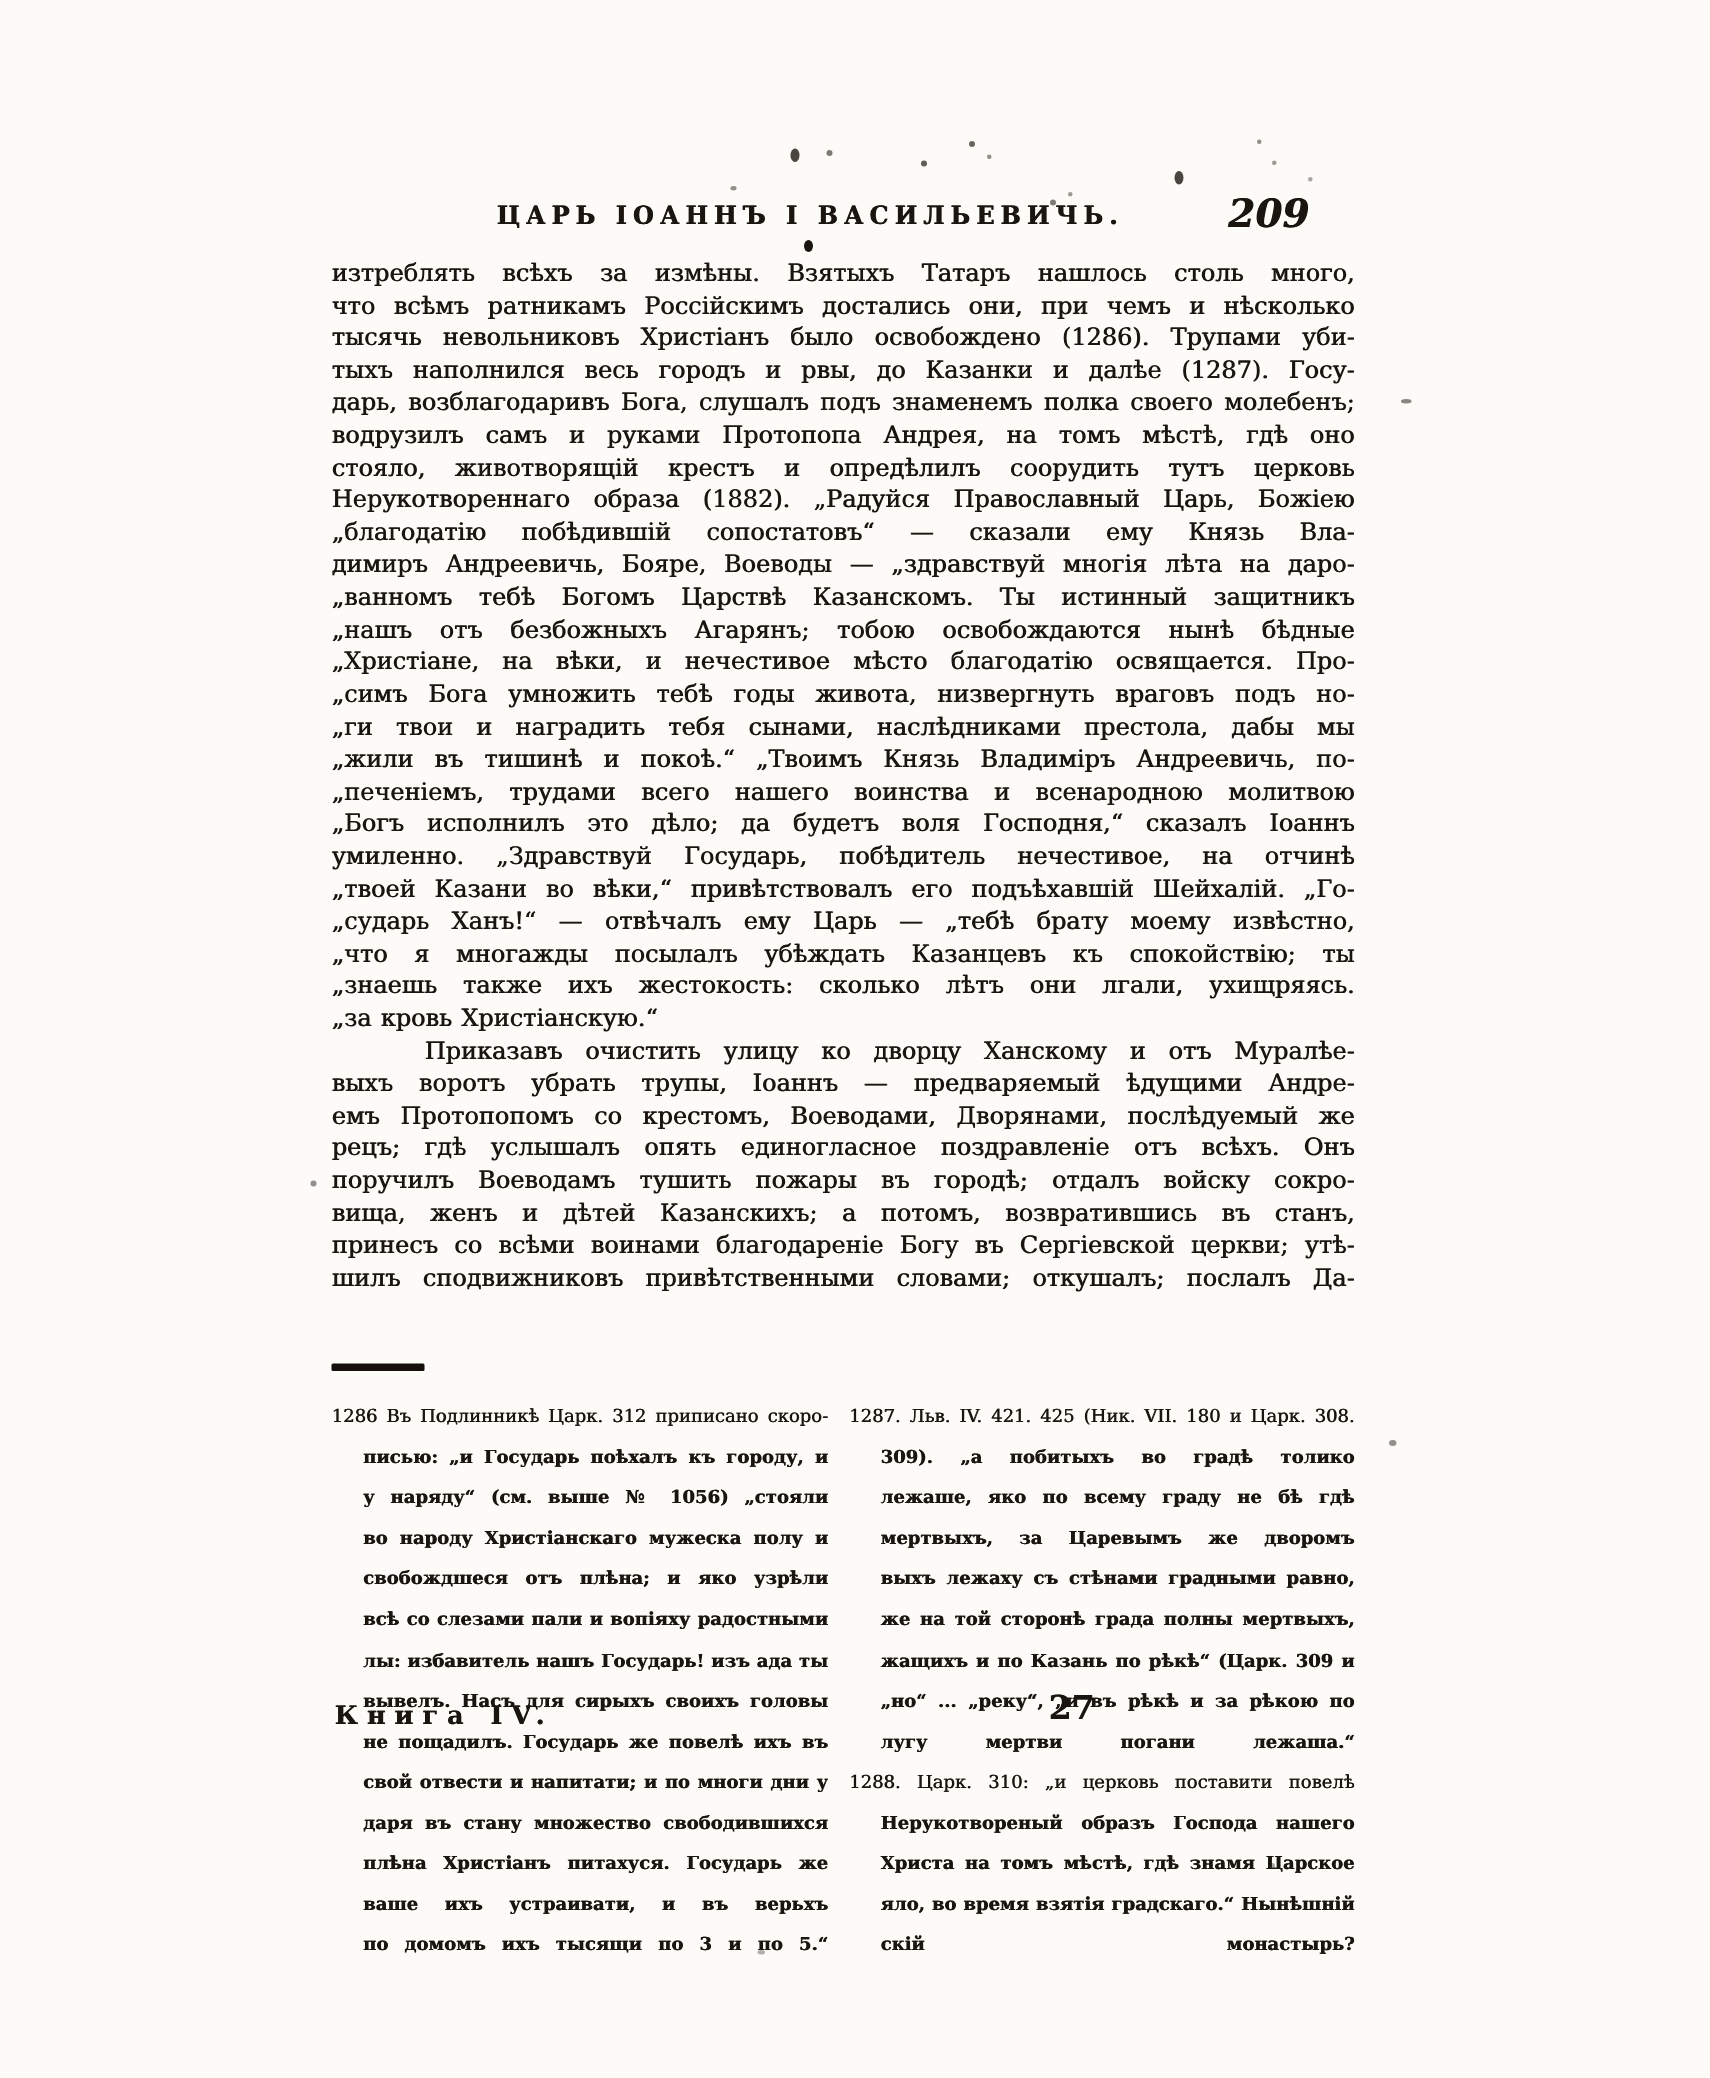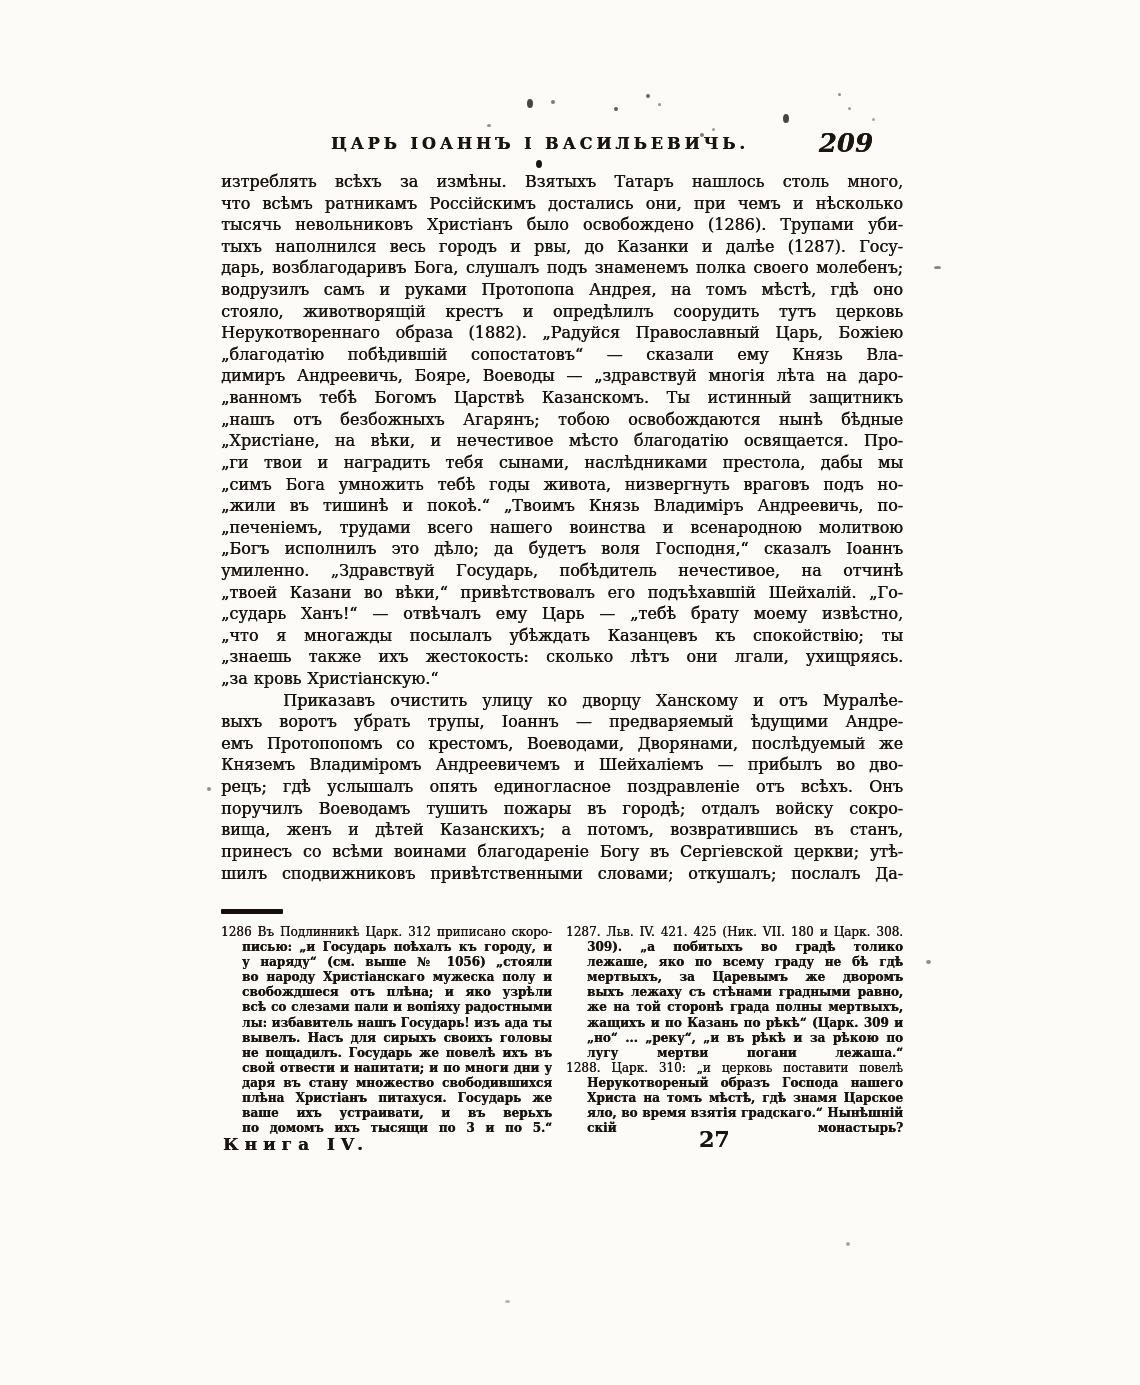--- a/index.html
+++ b/index.html
@@ -59,20 +59,21 @@
   
   .footnotes{position:absolute;top:793px;left:0;width:682px;display:flex;}
   .fn-col{flex:0 0 auto;}
   .fn-col-left{width:331px;margin-right:14px;}
   .fn-col-right{width:337px;}
   .footnotes .tline{
     font-size:12px;line-height:15.1px;height:15.1px;
     overflow:hidden;
     text-align:justify;text-align-last:justify;
     text-shadow:0.35px 0 0 currentColor;
+    margin-top:12px;
   }
   .footnotes .tline.cont{padding-left:21px;font-weight:bold;}
   
   .book-signature{
     position:absolute;left:2px;top:1002px;
     font-size:17px;font-weight:bold;letter-spacing:6px;
     text-shadow:0.3px 0 0 currentColor;white-space:nowrap;
   }
   .sheet-signature{
     position:absolute;left:478px;top:994px;width:110px;text-align:left;
@@ -102,35 +103,34 @@
         <div class="tline">тыхъ наполнился весь городъ и рвы, до Казанки и далѣе (1287). Госу-</div>
         <div class="tline">дарь, возблагодаривъ Бога, слушалъ подъ знаменемъ полка своего молебенъ;</div>
         <div class="tline">водрузилъ самъ и руками Протопопа Андрея, на томъ мѣстѣ, гдѣ оно</div>
         <div class="tline">стояло, животворящій крестъ и опредѣлилъ соорудить тутъ церковь</div>
         <div class="tline">Нерукотвореннаго образа (1882).  „Радуйся Православный Царь, Божіею</div>
         <div class="tline">„благодатію побѣдившій сопостатовъ“ — сказали ему Князь Вла-</div>
         <div class="tline">димиръ Андреевичь, Бояре, Воеводы — „здравствуй многія лѣта на даро-</div>
         <div class="tline">„ванномъ тебѣ Богомъ Царствѣ Казанскомъ.  Ты истинный защитникъ</div>
         <div class="tline">„нашъ отъ безбожныхъ Агарянъ; тобою освобождаются нынѣ бѣдные</div>
         <div class="tline">„Христіане, на вѣки, и нечестивое мѣсто благодатію освящается. Про-</div>
+        <div class="tline">„симъ Бога умножить тебѣ годы живота, низвергнуть враговъ подъ но-</div>
         <div class="tline">„ги твои и наградить тебя сынами, наслѣдниками престола, дабы мы</div>
-        <div class="tline">„симъ Бога умножить тебѣ годы живота, низвергнуть враговъ подъ но-</div>
         <div class="tline">„жили въ тишинѣ и покоѣ.“  „Твоимъ Князь Владиміръ Андреевичь, по-</div>
         <div class="tline">„печеніемъ, трудами всего нашего воинства и всенародною молитвою</div>
         <div class="tline">„Богъ исполнилъ это дѣло; да будетъ воля Господня,“ сказалъ Іоаннъ</div>
         <div class="tline">умиленно.  „Здравствуй Государь, побѣдитель нечестивое, на отчинѣ</div>
         <div class="tline">„твоей Казани во вѣки,“ привѣтствовалъ его подъѣхавшій Шейхалій. „Го-</div>
         <div class="tline">„сударь Ханъ!“ — отвѣчалъ ему Царь — „тебѣ брату моему извѣстно,</div>
         <div class="tline">„что я многажды посылалъ убѣждать Казанцевъ къ спокойствію; ты</div>
         <div class="tline">„знаешь также ихъ жестокость: сколько лѣтъ они лгали, ухищряясь.</div>
         <div class="tline nj">„за кровь Христіанскую.“</div>
         <div class="tline ind">Приказавъ очистить улицу ко дворцу Ханскому и отъ Муралѣе-</div>
         <div class="tline">выхъ воротъ убрать трупы, Іоаннъ — предваряемый ѣдущими Андре-</div>
         <div class="tline">емъ Протопопомъ со крестомъ, Воеводами, Дворянами, послѣдуемый же</div>
-        <div class="tline">Княземъ Владиміромъ Андреевичемъ и Шейхаліемъ — прибылъ во дво-</div>
         <div class="tline">рецъ; гдѣ услышалъ опять единогласное поздравленіе отъ всѣхъ.  Онъ</div>
         <div class="tline">поручилъ Воеводамъ тушить пожары въ городѣ; отдалъ войску сокро-</div>
         <div class="tline">вища, женъ и дѣтей Казанскихъ; а потомъ, возвратившись въ станъ,</div>
         <div class="tline">принесъ со всѣми воинами благодареніе Богу въ Сергіевской церкви; утѣ-</div>
         <div class="tline">шилъ сподвижниковъ привѣтственными словами; откушалъ; послалъ Да-</div>
       </div>
 
     <div class="fn-rule"></div>
 
     <div class="footnotes">

